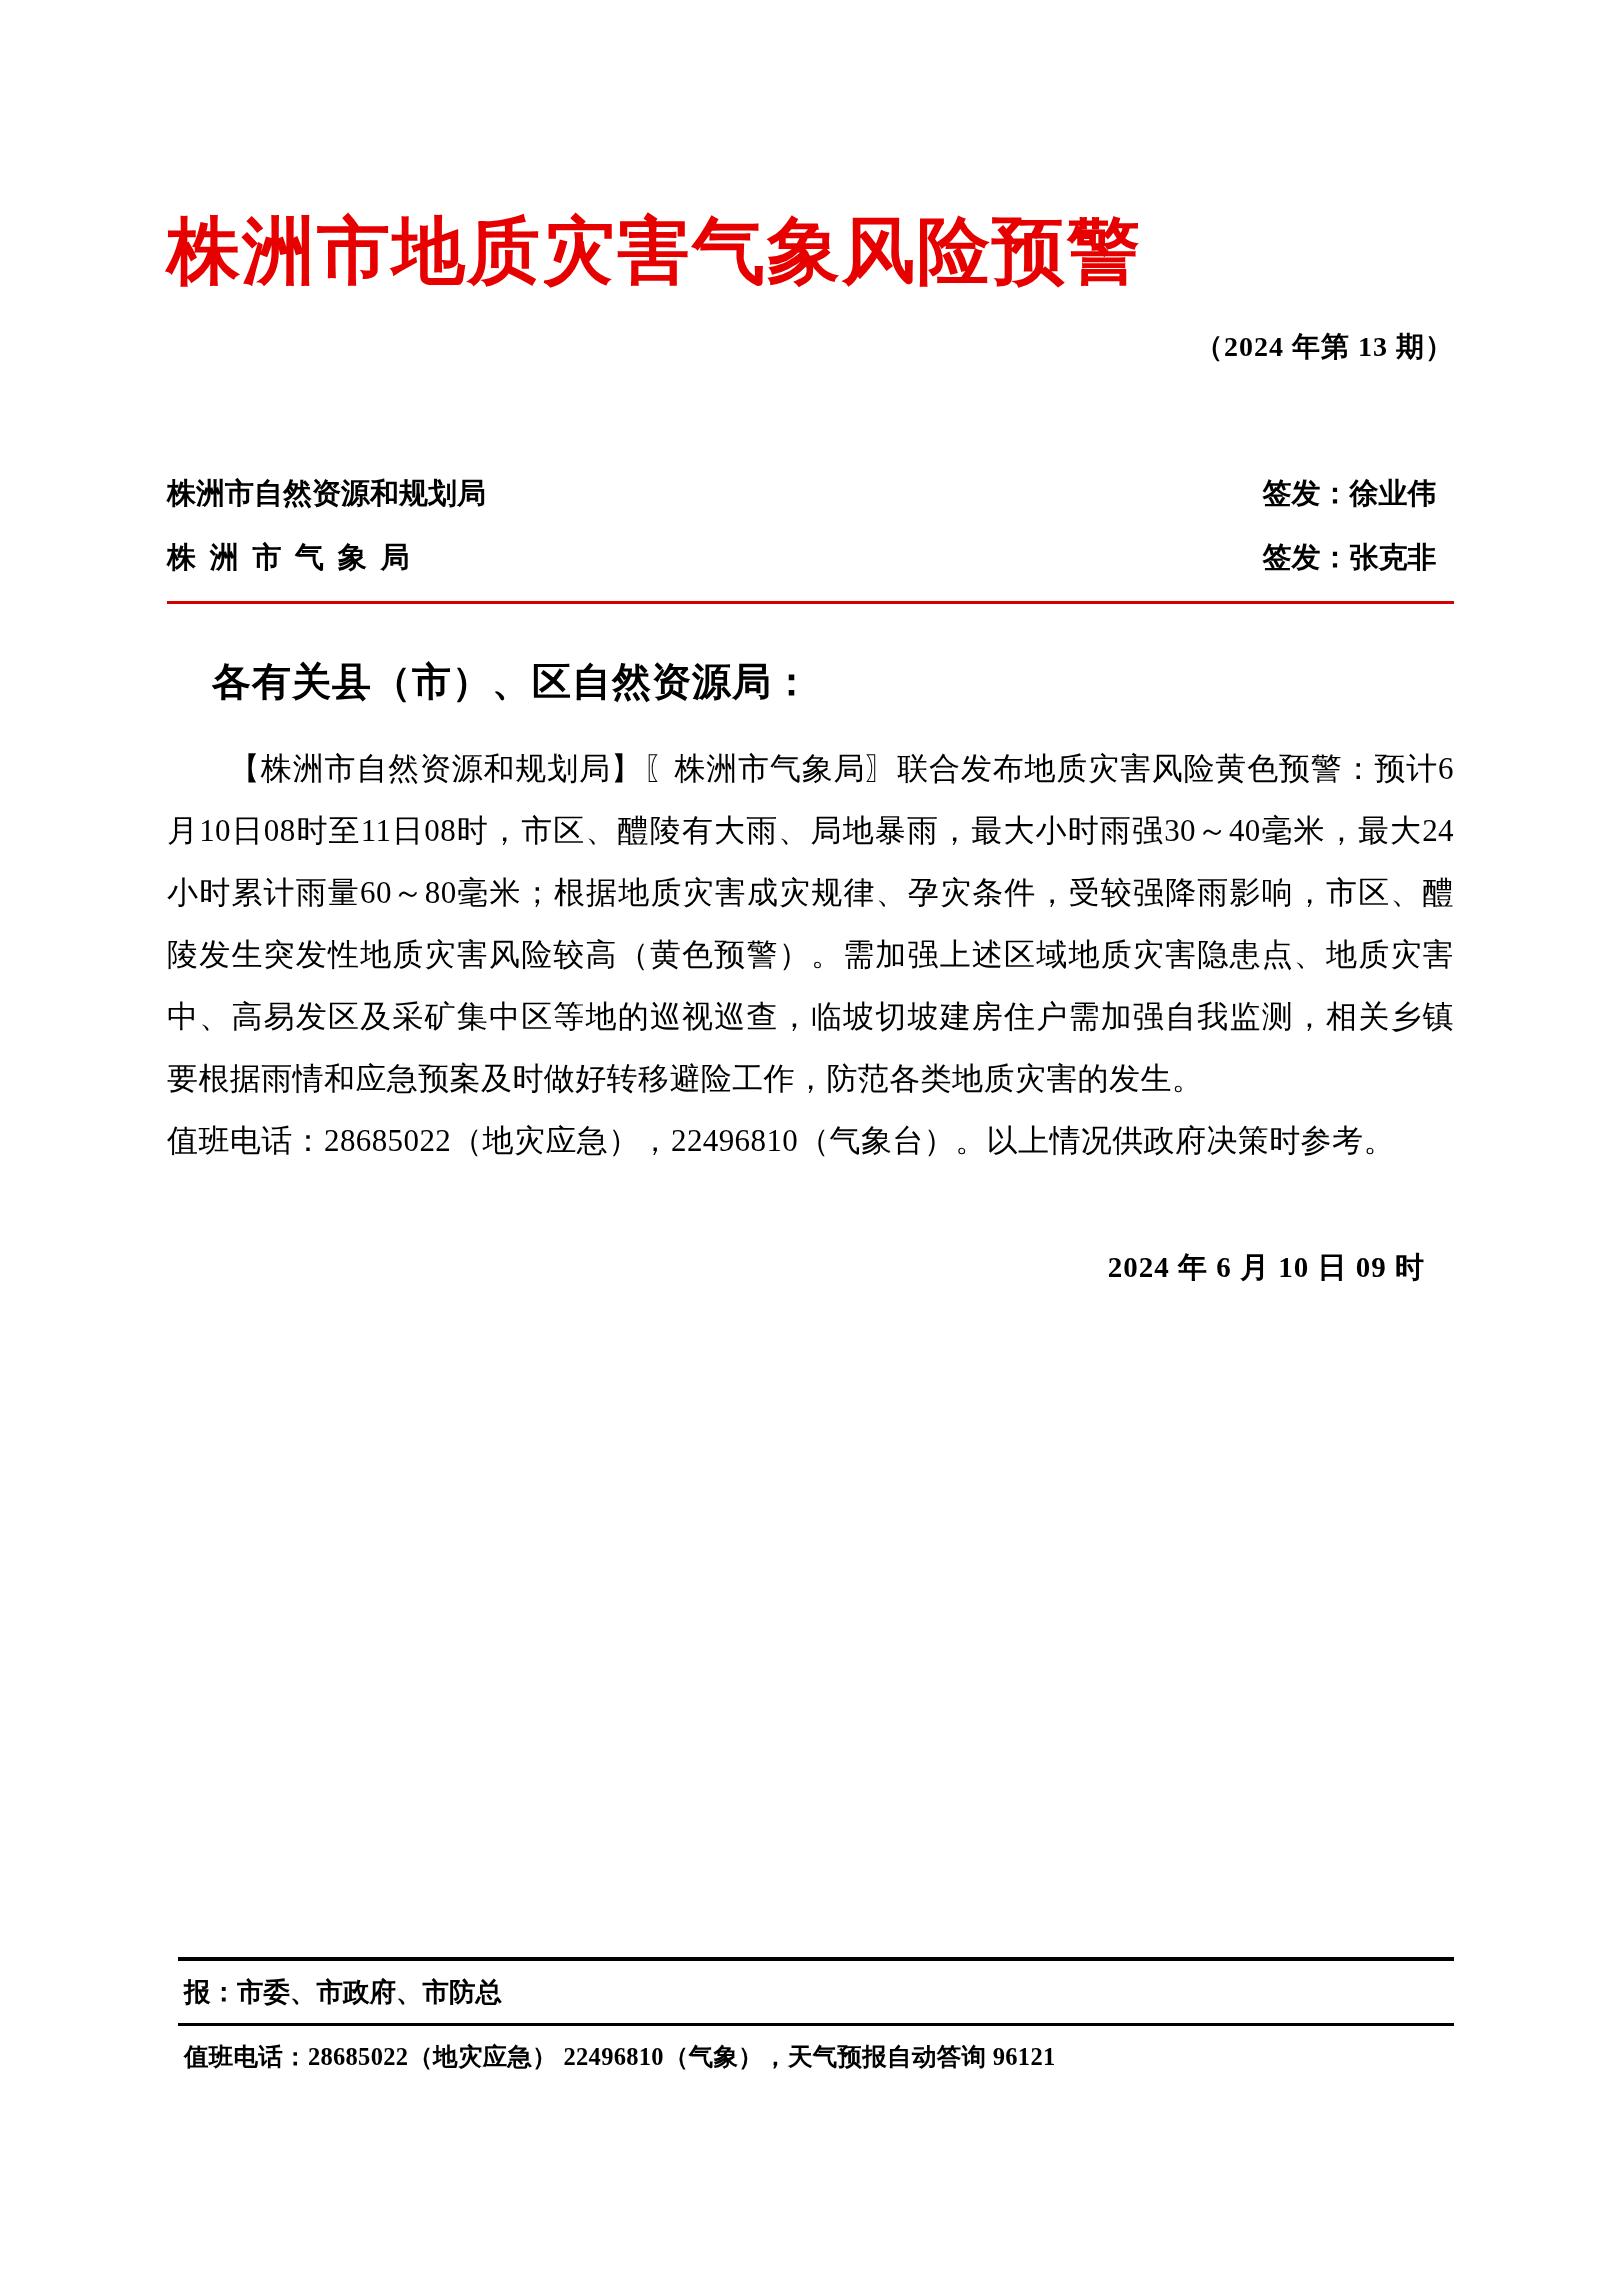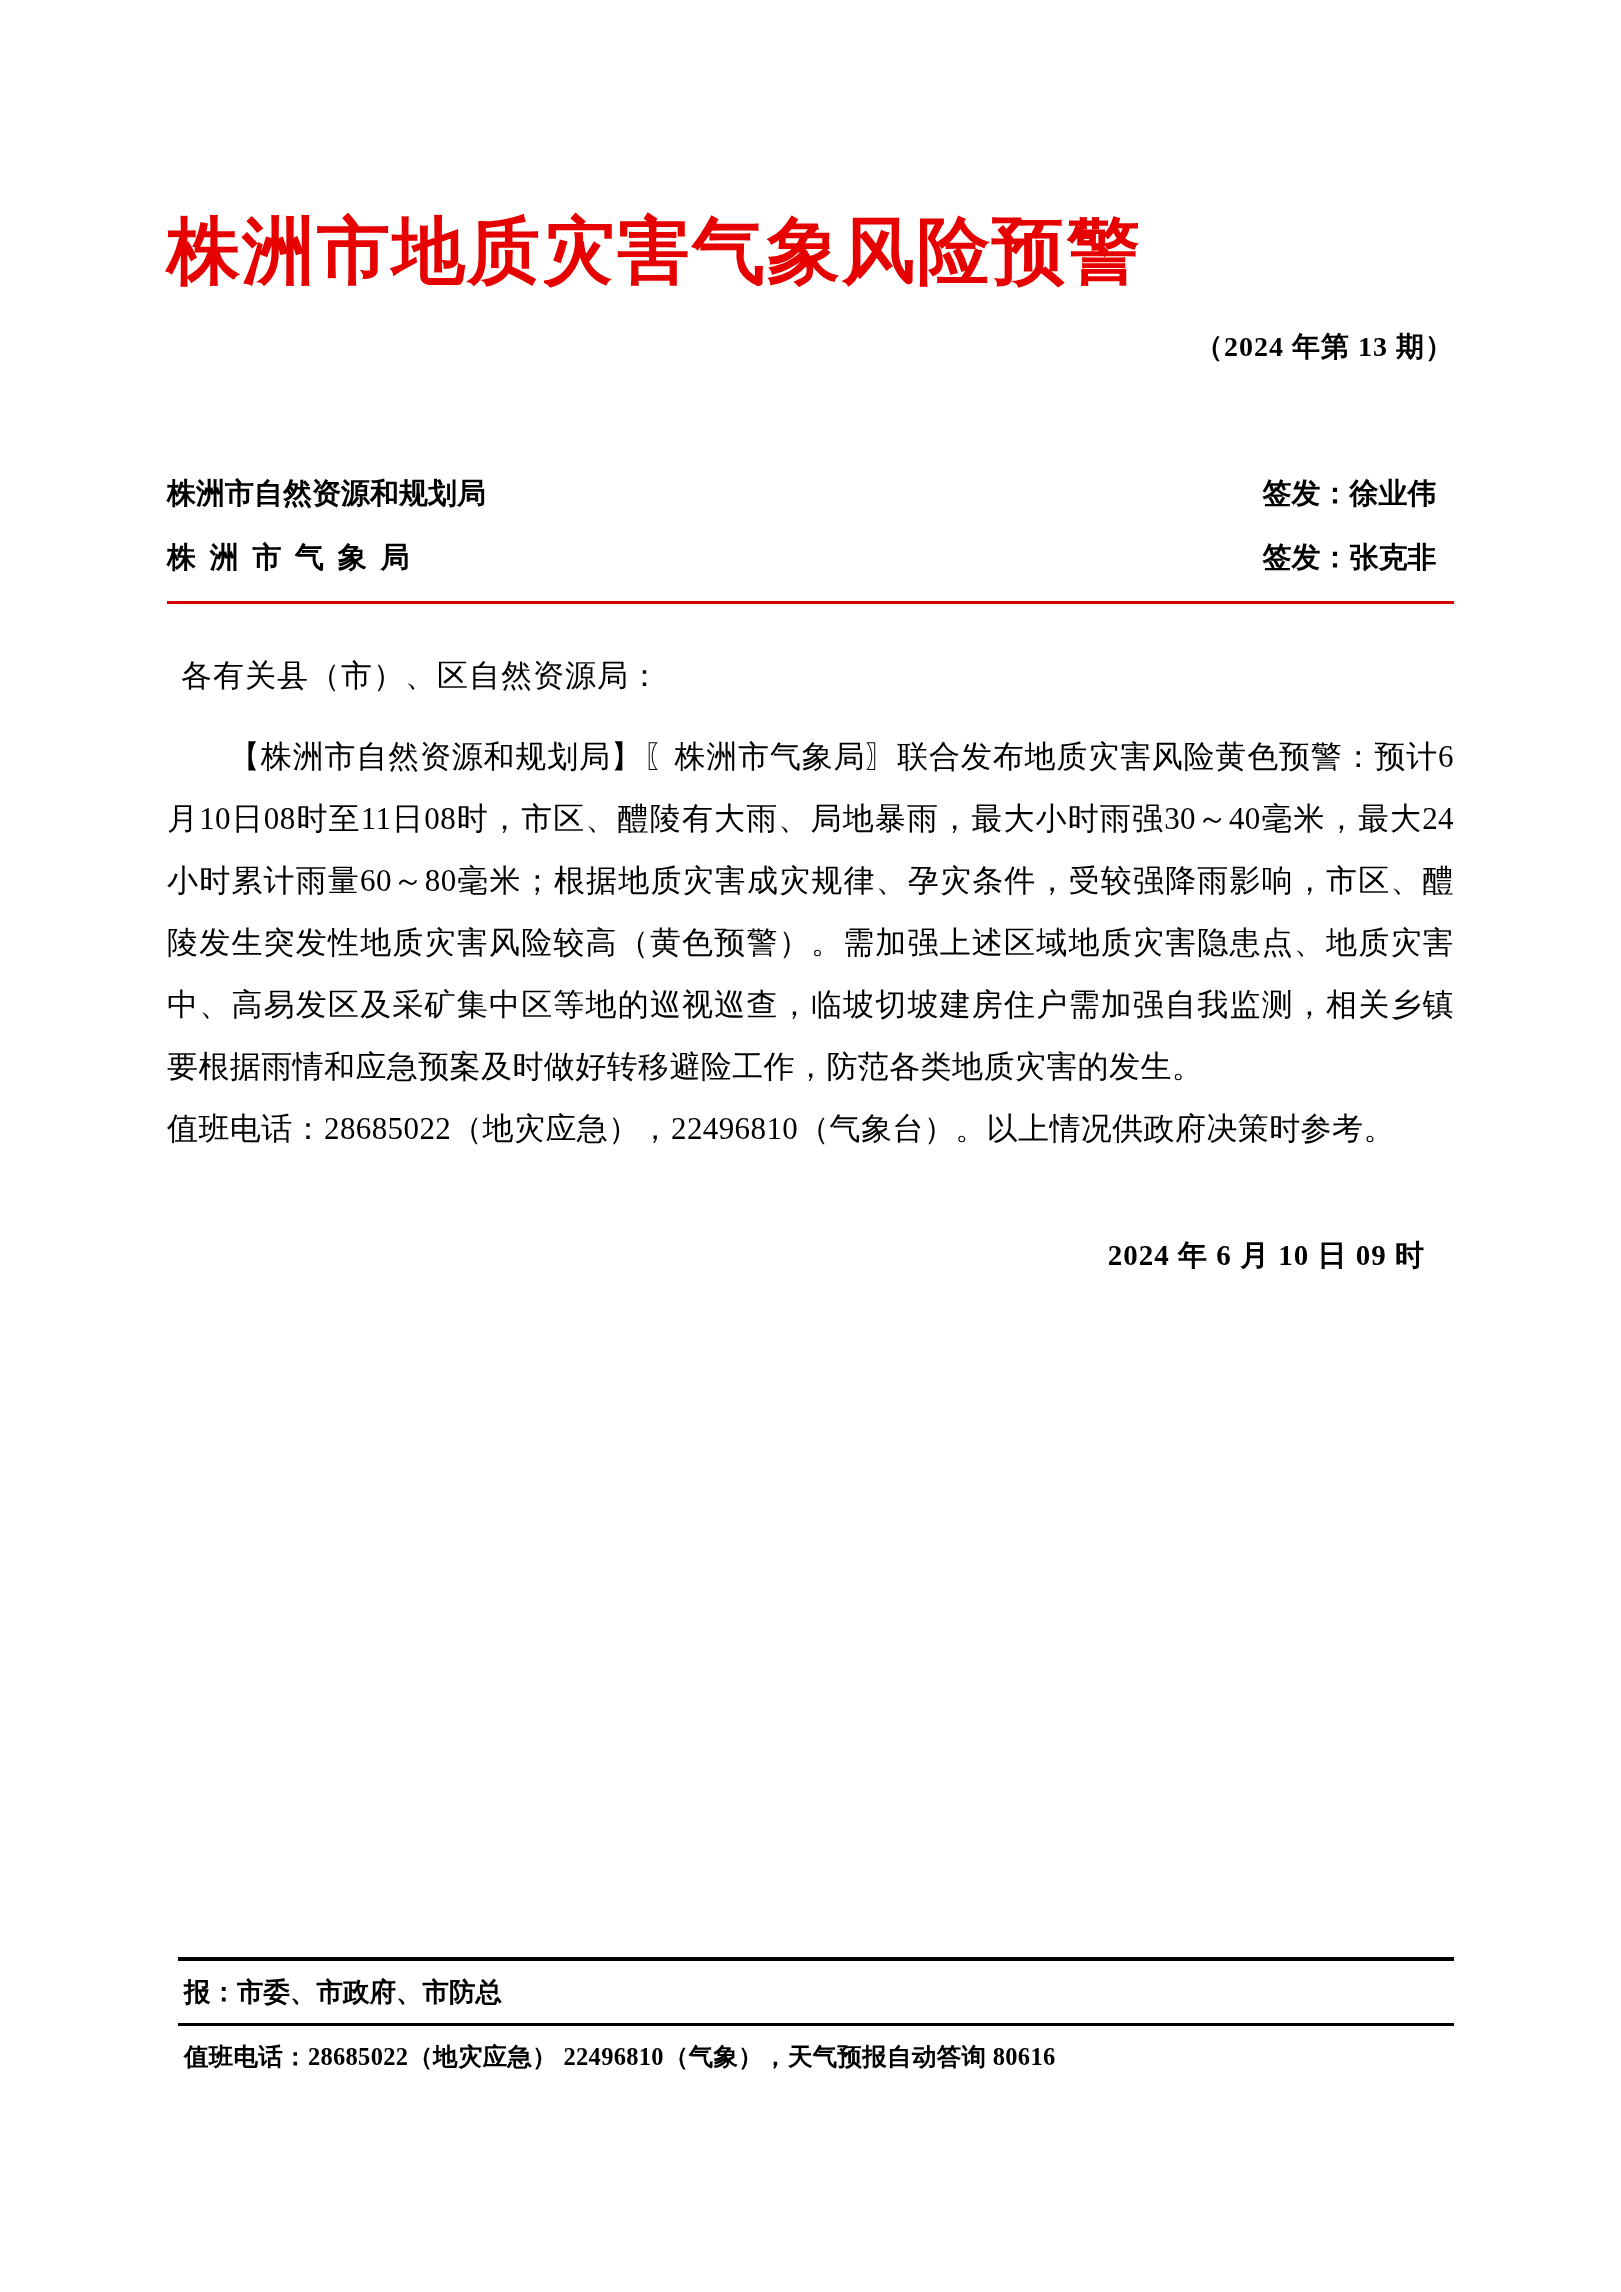--- a/index.html
+++ b/index.html
@@ -68,23 +68,23 @@
 
   .red-rule {
     margin-top: 17.6px;
     border-top: 3.9px solid #d40000;
     width: 100%;
   }
 
   
   .salutation {
     margin-top: 51px;
-    margin-left: 14px;
-    font-size: 31px;
-    font-weight: normal;
+    margin-left: 45px;
+    font-size: 39px;
+    font-weight: bold;
     letter-spacing: 1px;
   }
   .body-text {
     margin-top: 29px;
     font-size: 31px;
     line-height: 2.0;
     text-align: justify;
     text-justify: inter-ideograph;
     letter-spacing: 0.4px;
     font-family: Liberation Serif, serif;
@@ -166,17 +166,17 @@
   </div>
 
   <div class="date-line">2024 年 6 月 10 日 09 时</div>
 
   <div class="footer">
     <div class="black-rule-thick"></div>
     <div class="dist-block">
       <div>报：市委、市政府、市防总</div>
     </div>
     <div class="black-rule-thin"></div>
-    <div class="phone-line">值班电话：28685022（地灾应急） 22496810（气象），天气预报自动答询 80616</div>
+    <div class="phone-line">值班电话：28685022（地灾应急） 22496810（气象），天气预报自动答询 96121</div>
   </div>
 
 </div>
 
 
 </body></html>

